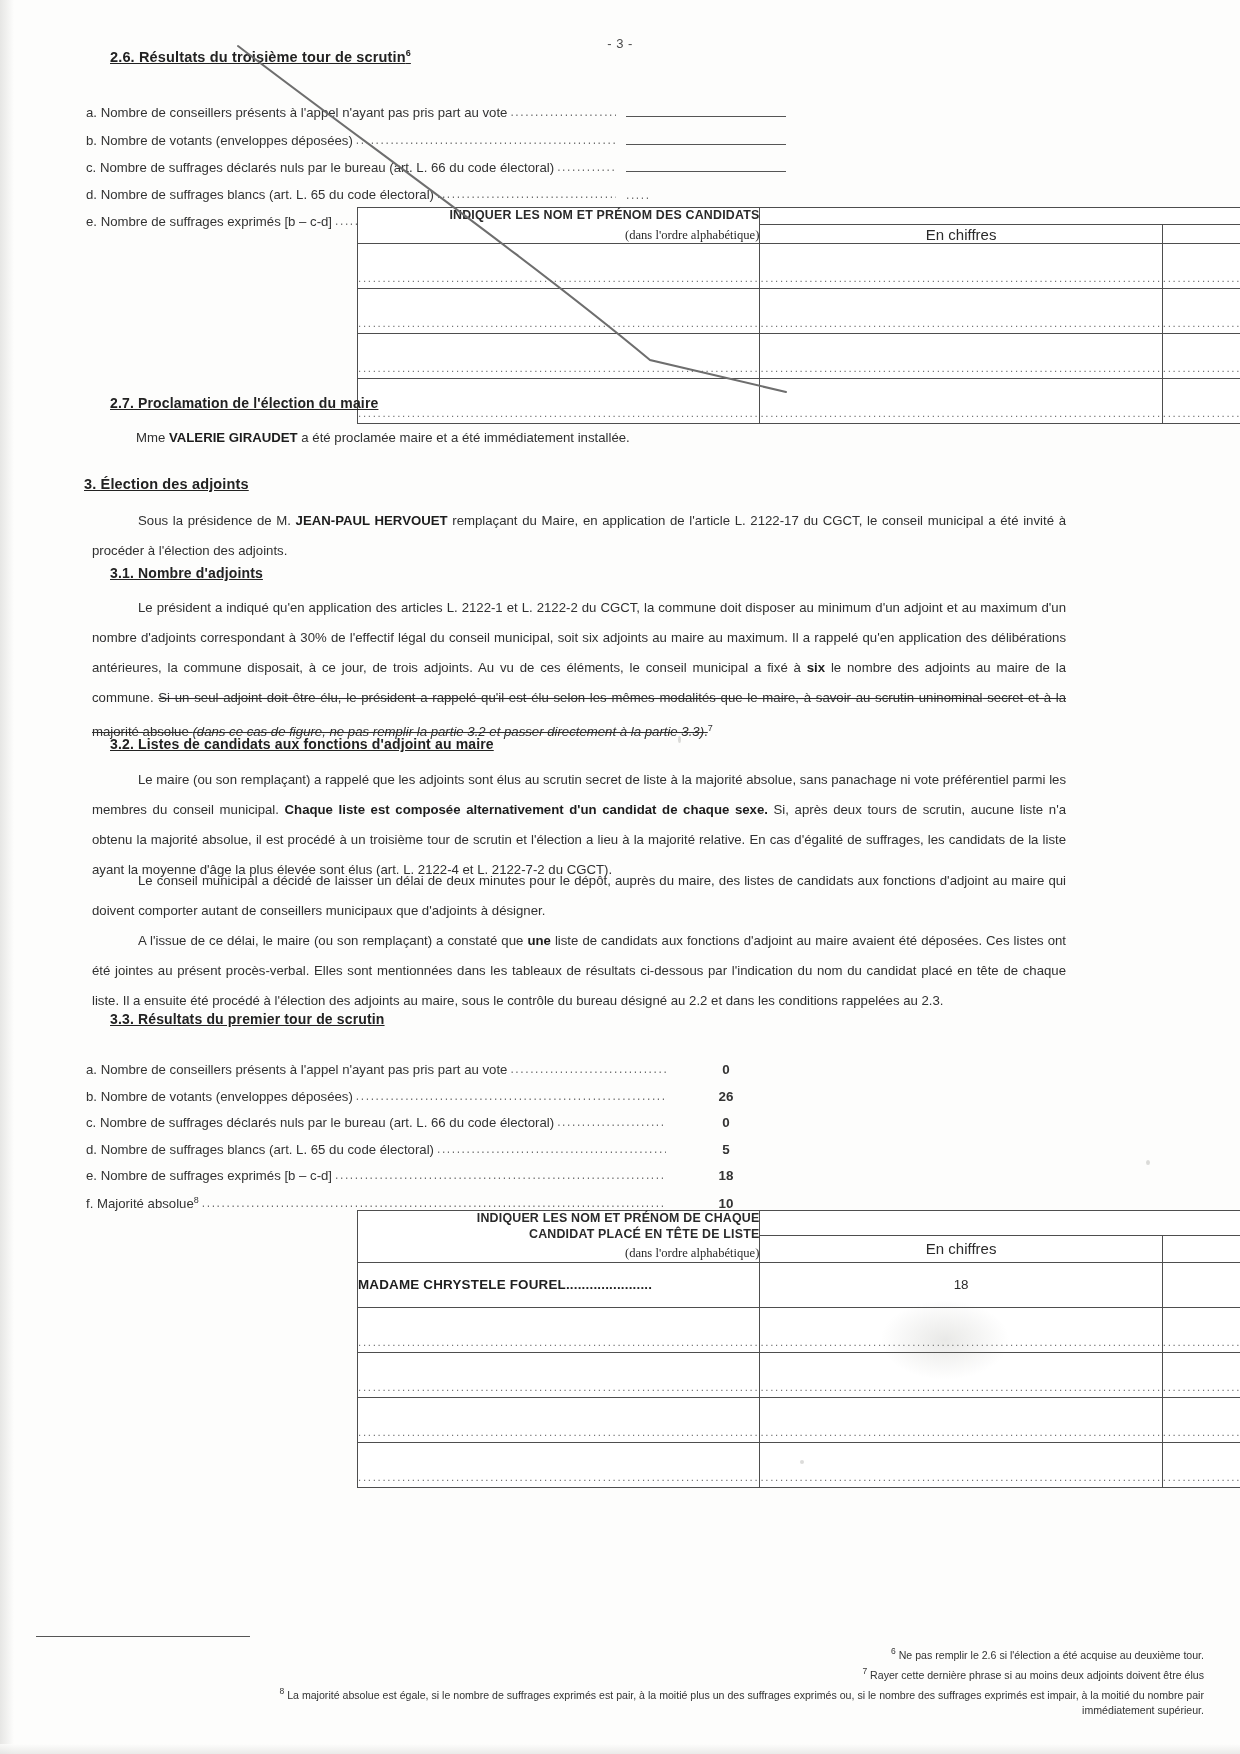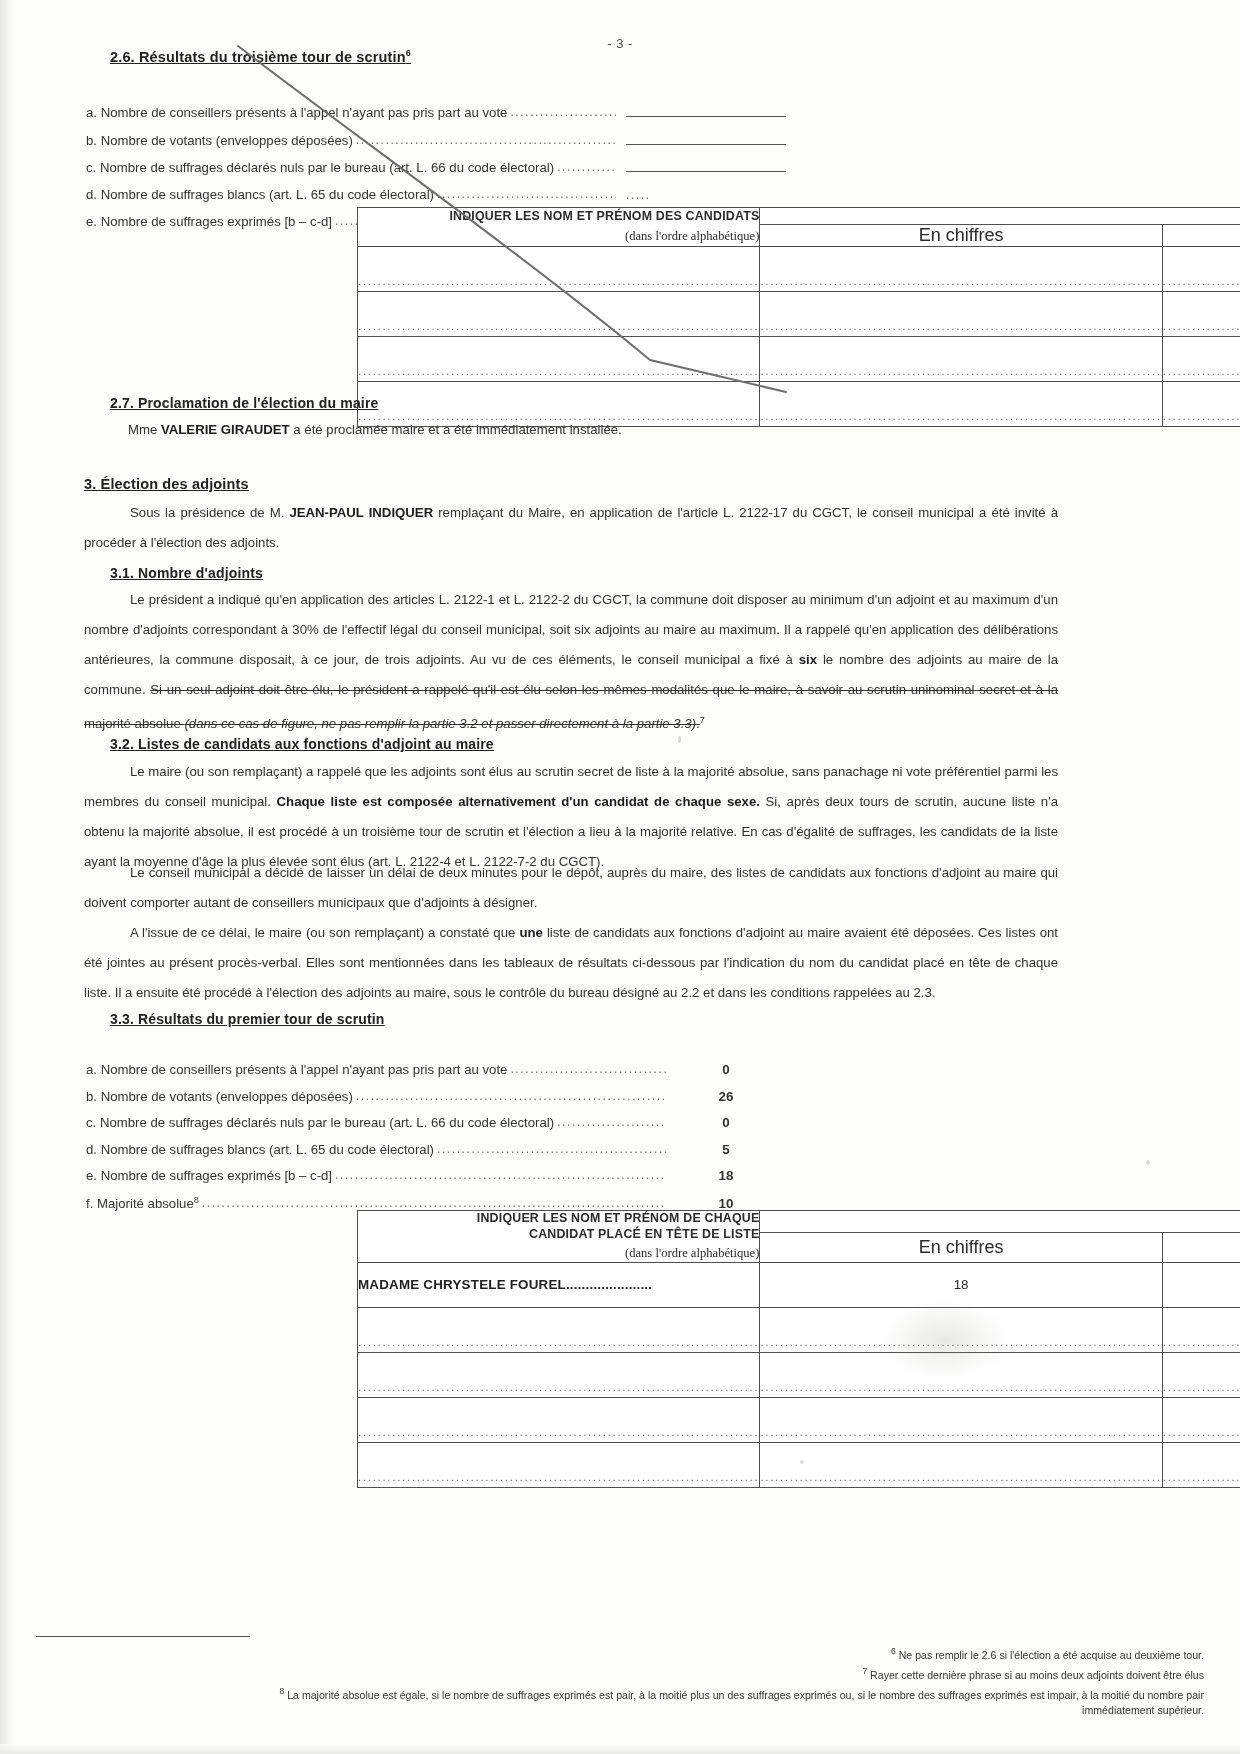--- a/index.html
+++ b/index.html
@@ -140,21 +140,21 @@
   }
   .th-alpha {
     display: block;
     font-family: "Liberation Serif", serif;
     font-weight: normal;
     font-size: 12.6px;
     letter-spacing: 0;
     margin-top: 4px;
   }
   .th-sub {
-    font-size: 18px;
+    font-size: 15px;
     font-weight: normal;
     text-align: center;
     padding: 5px 4px;
   }
   td.cell {
     height: 44px;
     padding: 0 10px;
   }
   .celldots {
     color: #6f6f6f;
@@ -185,21 +185,21 @@
     font-size: 13px;
     color: #2b2b2b;
   }
 
   
   p.body {
     position: absolute;
     font-size: 13.2px;
     line-height: 30px;
     color: #303030;
-    margin: 0;
+    margin: 8px;
     text-align: justify;
     text-justify: inter-word;
   }
   p.body .ind { display: inline-block; width: 46px; }
   b.strong { font-weight: bold; color: #1c1c1c; }
   .struck {
     text-decoration: line-through;
     text-decoration-thickness: 1.2px;
   }
   .struck-i { font-style: italic; }
@@ -353,21 +353,21 @@
       <path d="M8,6 C120,92 300,220 420,320 L556,352" stroke="#6e6e6e" stroke-width="2" fill="none" stroke-linecap="round"></path>
     </svg>
 
     <h3 class="sub" style="position:absolute; left:110px; top:395px;">2.7. Proclamation de l'élection du maire</h3>
     <p class="body" style="left:128px; top:418px; width:900px; line-height:24px;">
       <span>Mme </span><b class="strong">VALERIE GIRAUDET</b><span> a été proclamée maire et a été immédiatement installée.</span>
     </p>
 
     <h2 class="sec" style="position:absolute; left:84px; top:476px;">3. Élection des adjoints</h2>
     <p class="body" style="left:84px; top:498px; width:974px;">
-      <span class="ind"></span><span>Sous la présidence de M. </span><b class="strong">JEAN-PAUL INDIQUER</b><span> remplaçant du Maire, en application de l'article L. 2122-17 du CGCT, le conseil municipal a été invité à procéder à l'élection des adjoints.</span>
+      <span class="ind"></span><span>Sous la présidence de M. </span><b class="strong">JEAN-PAUL HERVOUET</b><span> remplaçant du Maire, en application de l'article L. 2122-17 du CGCT, le conseil municipal a été invité à procéder à l'élection des adjoints.</span>
     </p>
 
     <h3 class="sub" style="position:absolute; left:110px; top:565px;">3.1. Nombre d'adjoints</h3>
     <p class="body" style="left:84px; top:585px; width:974px;">
       <span class="ind"></span><span>Le président a indiqué qu'en application des articles L. 2122-1 et L. 2122-2 du CGCT, la commune doit disposer au minimum d'un adjoint et au maximum d'un nombre d'adjoints correspondant à 30% de l'effectif légal du conseil municipal, soit six adjoints au maire au maximum. Il a rappelé qu'en application des délibérations antérieures, la commune disposait, à ce jour, de trois adjoints. Au vu de ces éléments, le conseil municipal a fixé à </span><b class="strong">six</b><span> le nombre des adjoints au maire de la commune. </span><span class="struck">Si un seul adjoint doit être élu, le président a rappelé qu'il est élu selon les mêmes modalités que le maire, à savoir au scrutin uninominal</span><span class="struck"> secret et à la majorité absolue </span><span class="struck struck-i">(dans ce cas de figure, ne pas remplir la partie 3.2 et passer directement à la partie 3.3)</span><span class="struck">.</span><sup>7</sup>
     </p>
 
     <h3 class="sub" style="position:absolute; left:110px; top:736px;">3.2. Listes de candidats aux fonctions d'adjoint au maire</h3>
     <p class="body" style="left:84px; top:757px; width:974px;">
       <span class="ind"></span><span>Le maire (ou son remplaçant) a rappelé que les adjoints sont élus au scrutin secret de liste à la majorité absolue, sans panachage ni vote préférentiel parmi les membres du conseil municipal. </span><b class="strong">Chaque liste est composée alternativement d'un candidat de chaque sexe.</b><span> Si, après deux tours de scrutin, aucune liste n'a obtenu la majorité absolue, il est procédé à un troisième tour de scrutin et l'élection a lieu à la majorité relative. En cas d'égalité de suffrages, les candidats de la liste ayant la moyenne d'âge la plus élevée sont élus (art. L. 2122-4 et L. 2122-7-2 du CGCT).</span>

